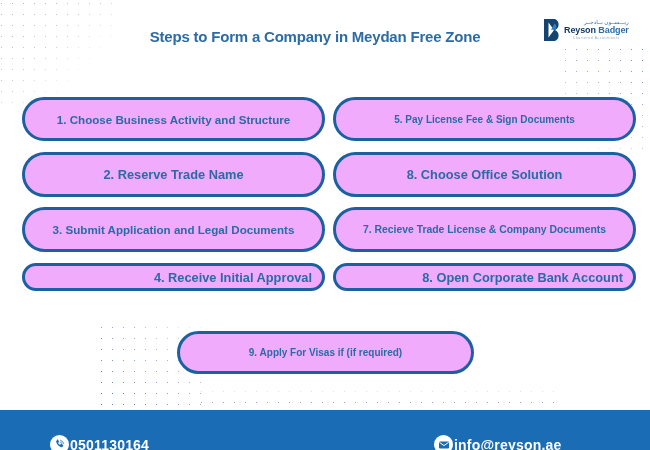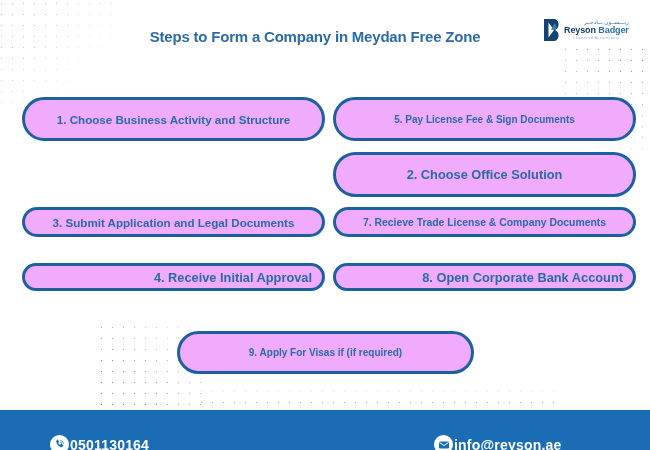--- a/index.html
+++ b/index.html
@@ -118,21 +118,21 @@
     color:#2a6ba6;
     font-weight:bold;
     text-align:center;
     padding:0 10px;
     white-space:nowrap;
   }
   .pill.col-l{ left:22px; width:303px; }
   .pill.col-r{ left:333px; width:303px; }
   .pill.r1{ top:97px; height:44px; }
   .pill.r2{ top:152px; height:45px; }
-  .pill.r3{ top:207px; height:30px; }
+  .pill.r3{ top:207px; height:45px; }
   .pill.r4{ top:263px; height:28px;justify-content:flex-end; }
   .pill.center{ left:177px; width:297px; top:331px; height:43px; }
 
   .fs-15{font-size:12.8px;}
   .fs-14{font-size:10px;}
   .fs-13{font-size:11.6px;}
   .fs-12{font-size:10.4px;}
 
   
   .footer{
@@ -191,32 +191,35 @@
       </div>
       <div class="logo-tag">Chartered Accountants</div>
     </div>
   </div>
 
   <div class="steps">
 
     <div class="pill col-l r1 fs-13">
       <span>1. Choose Business Activity and Structure</span>
     </div>
+    <div class="pill col-l r2 fs-15">
+      <span>2. Reserve Trade Name</span>
+    </div>
     <div class="pill col-l r3 fs-13">
       <span>3. Submit Application and Legal Documents</span>
     </div>
     <div class="pill col-l r4 fs-15">
       <span>4. Receive Initial Approval</span>
     </div>
 
     <div class="pill col-r r1 fs-14">
       <span>5. Pay License Fee  &amp; Sign Documents</span>
     </div>
     <div class="pill col-r r2 fs-15">
-      <span>2. Choose Office Solution</span>
+      <span>8. Choose Office Solution</span>
     </div>
     <div class="pill col-r r3 fs-12">
       <span>7. Recieve Trade License &amp; Company Documents</span>
     </div>
     <div class="pill col-r r4 fs-15">
       <span>8. Open Corporate Bank Account</span>
     </div>
 
     <div class="pill center fs-14">
       <span>9. Apply For Visas if (if required)</span>

